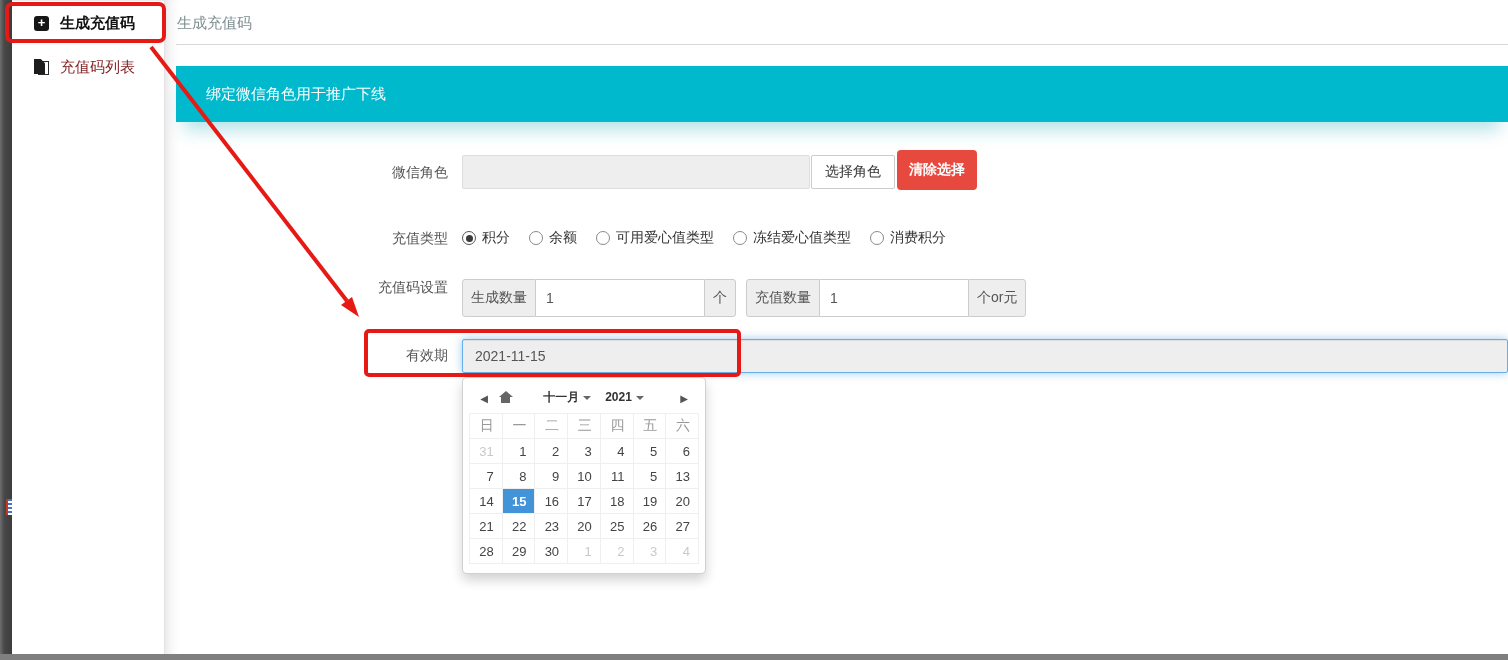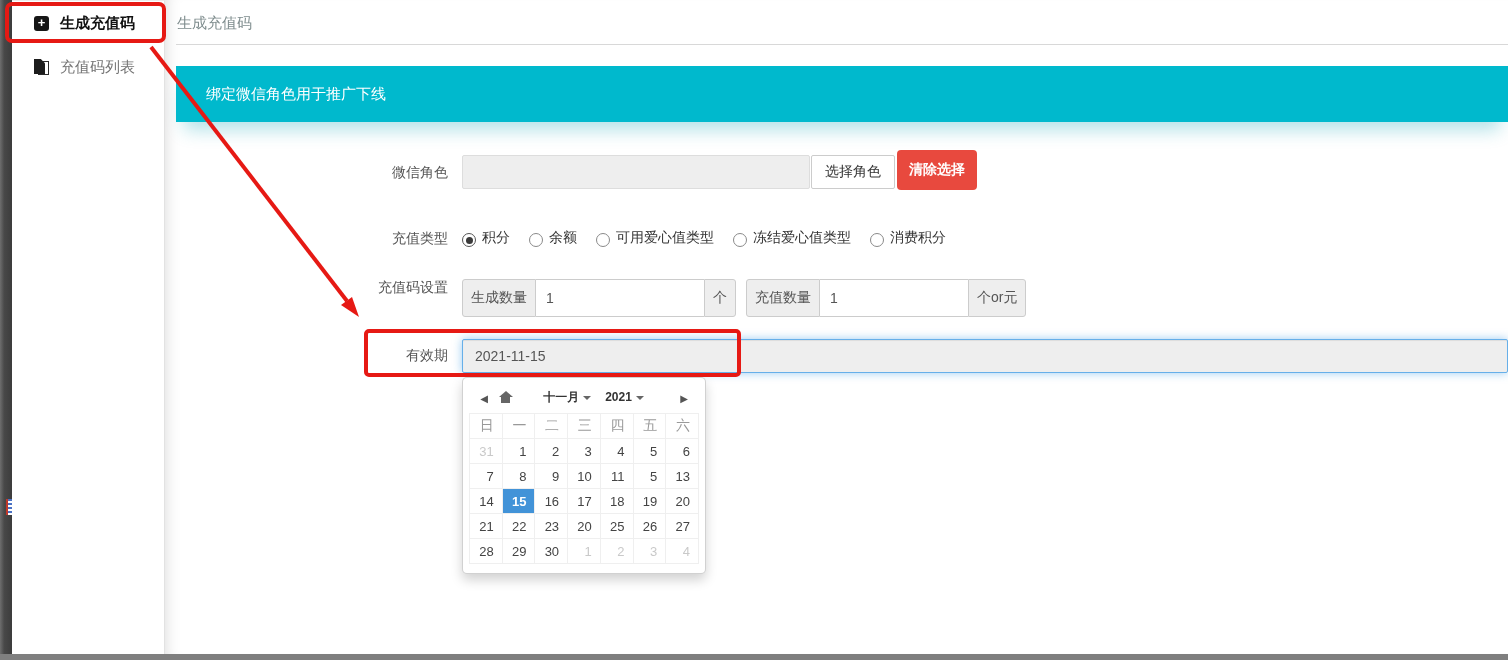--- a/index.html
+++ b/index.html
@@ -18,21 +18,21 @@
   
   .dark-strip{position:absolute;left:0;top:0;width:12px;height:660px;
     background:linear-gradient(90deg,#6e6e6e 0,#484848 35%,#3c3c3c 100%);}
   .edge-bookmark{position:absolute;left:6px;top:499px;width:8px;height:16px;
     border-left:2px solid #c0392b;
     background:repeating-linear-gradient(180deg,#4a71c4 0 2px,#ffffff 2px 4px);}
   
   .sidebar{position:absolute;left:12px;top:0;width:153px;height:654px;background:#fff;
     border-right:1px solid #e2e2e2;border-top:1px solid #ececec;padding-top:5px;}
   .side-item{display:flex;align-items:center;gap:11px;height:34px;margin-bottom:10px;
-    padding:0 10px 0 22px;font-size:15px;color:#737373;cursor:pointer;white-space:nowrap;}
+    padding:0 10px 0 22px;font-size:15px;color:#7f1d1d;cursor:pointer;white-space:nowrap;}
   .side-item.active{font-weight:bold;color:#111;}
   .icn{flex:0 0 auto;display:inline-flex;align-items:center;justify-content:center;}
   .plus-square-icon{width:15px;height:15px;background:#161616;border-radius:3px;
     color:#fff;font-size:13px;font-weight:bold;line-height:1;}
   .plus-square-icon::before{content:"+";margin-top:-1px;}
   .copy-icon{position:relative;width:15px;height:16px;}
   .copy-icon::after{content:"";position:absolute;right:0;top:2px;width:9px;height:12px;
     border:1px solid #2a2a2a;background:#fff;}
   .copy-icon::before{content:"";position:absolute;left:0;top:0;width:11px;height:15px;
     background:#1d1d1d;z-index:1;
@@ -54,21 +54,21 @@
     font-size:14px;color:#555;padding:0 12px;outline:none;
     font-family:"Liberation Sans","DejaVu Sans",sans-serif;}
   .wechat-input{position:absolute;left:297px;top:155px;width:348px;height:34px;}
   .btn{position:absolute;display:inline-flex;align-items:center;justify-content:center;
     font-size:14px;cursor:pointer;font-family:inherit;}
   .btn-select{left:646px;top:155px;width:84px;height:34px;background:#fff;
     border:1px solid #ccc;border-radius:2px;color:#333;}
   .btn-clear{left:732px;top:150px;width:80px;height:40px;background:var(--button_red);
     border:none;border-radius:4px;color:#fff;font-weight:bold;}
   .radio-row{position:absolute;left:297px;top:229px;display:flex;align-items:center;gap:19px;}
-  .radio-opt{display:inline-flex;align-items:flex-end;gap:6px;cursor:pointer;}
+  .radio-opt{display:inline-flex;align-items:center;gap:6px;cursor:pointer;}
   .radio{width:14px;height:14px;border:1px solid #8a8a8a;border-radius:50%;background:#fff;
     display:inline-flex;align-items:center;justify-content:center;}
   .radio.on{border-color:#555;}
   .radio.on::before{content:"";width:7px;height:7px;border-radius:50%;background:#3a3a3a;}
   .radio-label{font-size:14px;color:#333;white-space:nowrap;}
   .group-row{position:absolute;left:297px;top:279px;display:flex;gap:10px;}
   .igroup{display:flex;align-items:stretch;height:38px;}
   .iaddon{display:flex;align-items:center;padding:0 8px;background:#eee;
     border:1px solid #ccc;font-size:14px;color:#555;white-space:nowrap;}
   .iaddon.first{border-radius:3px 0 0 3px;}

